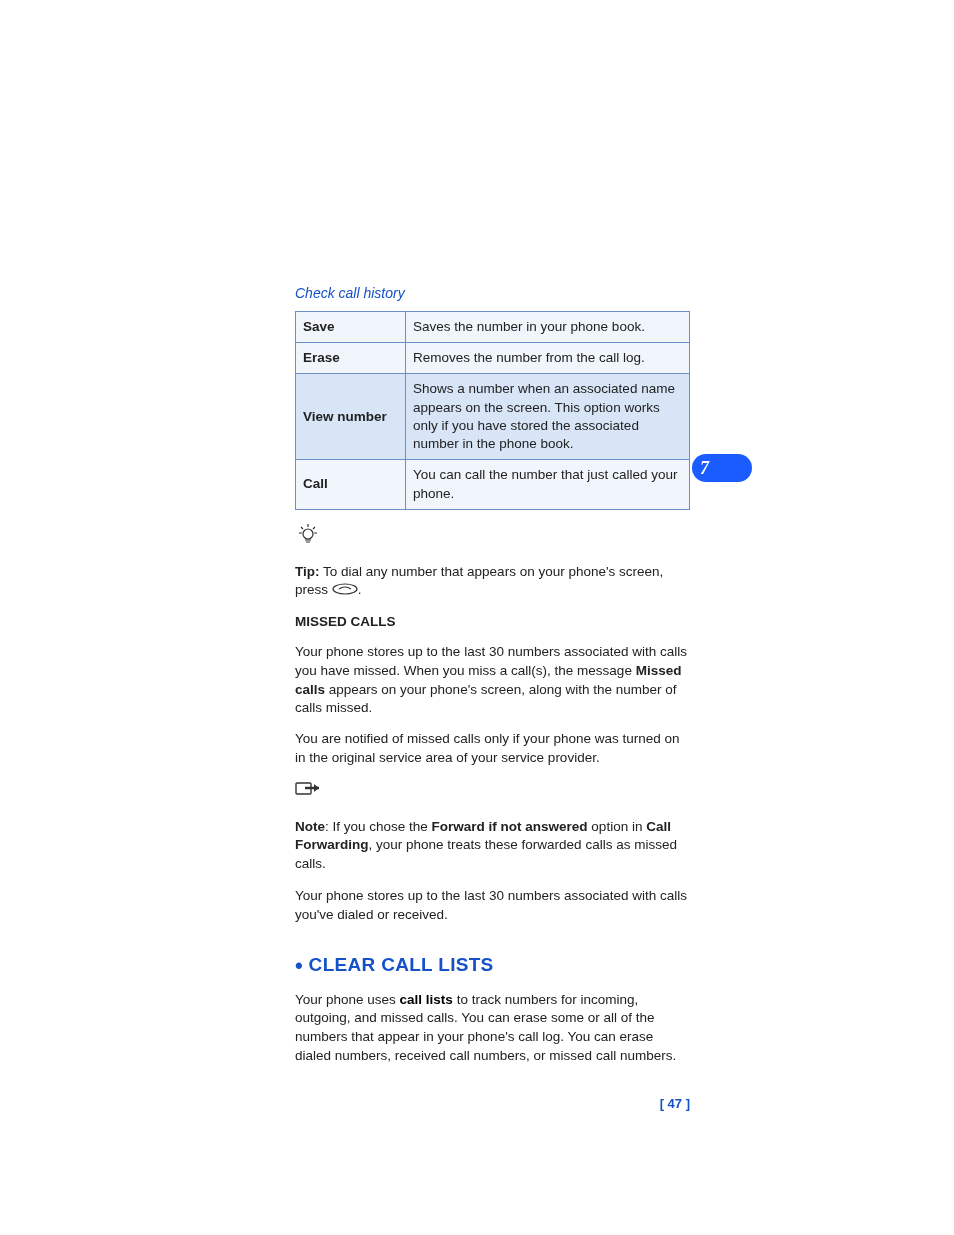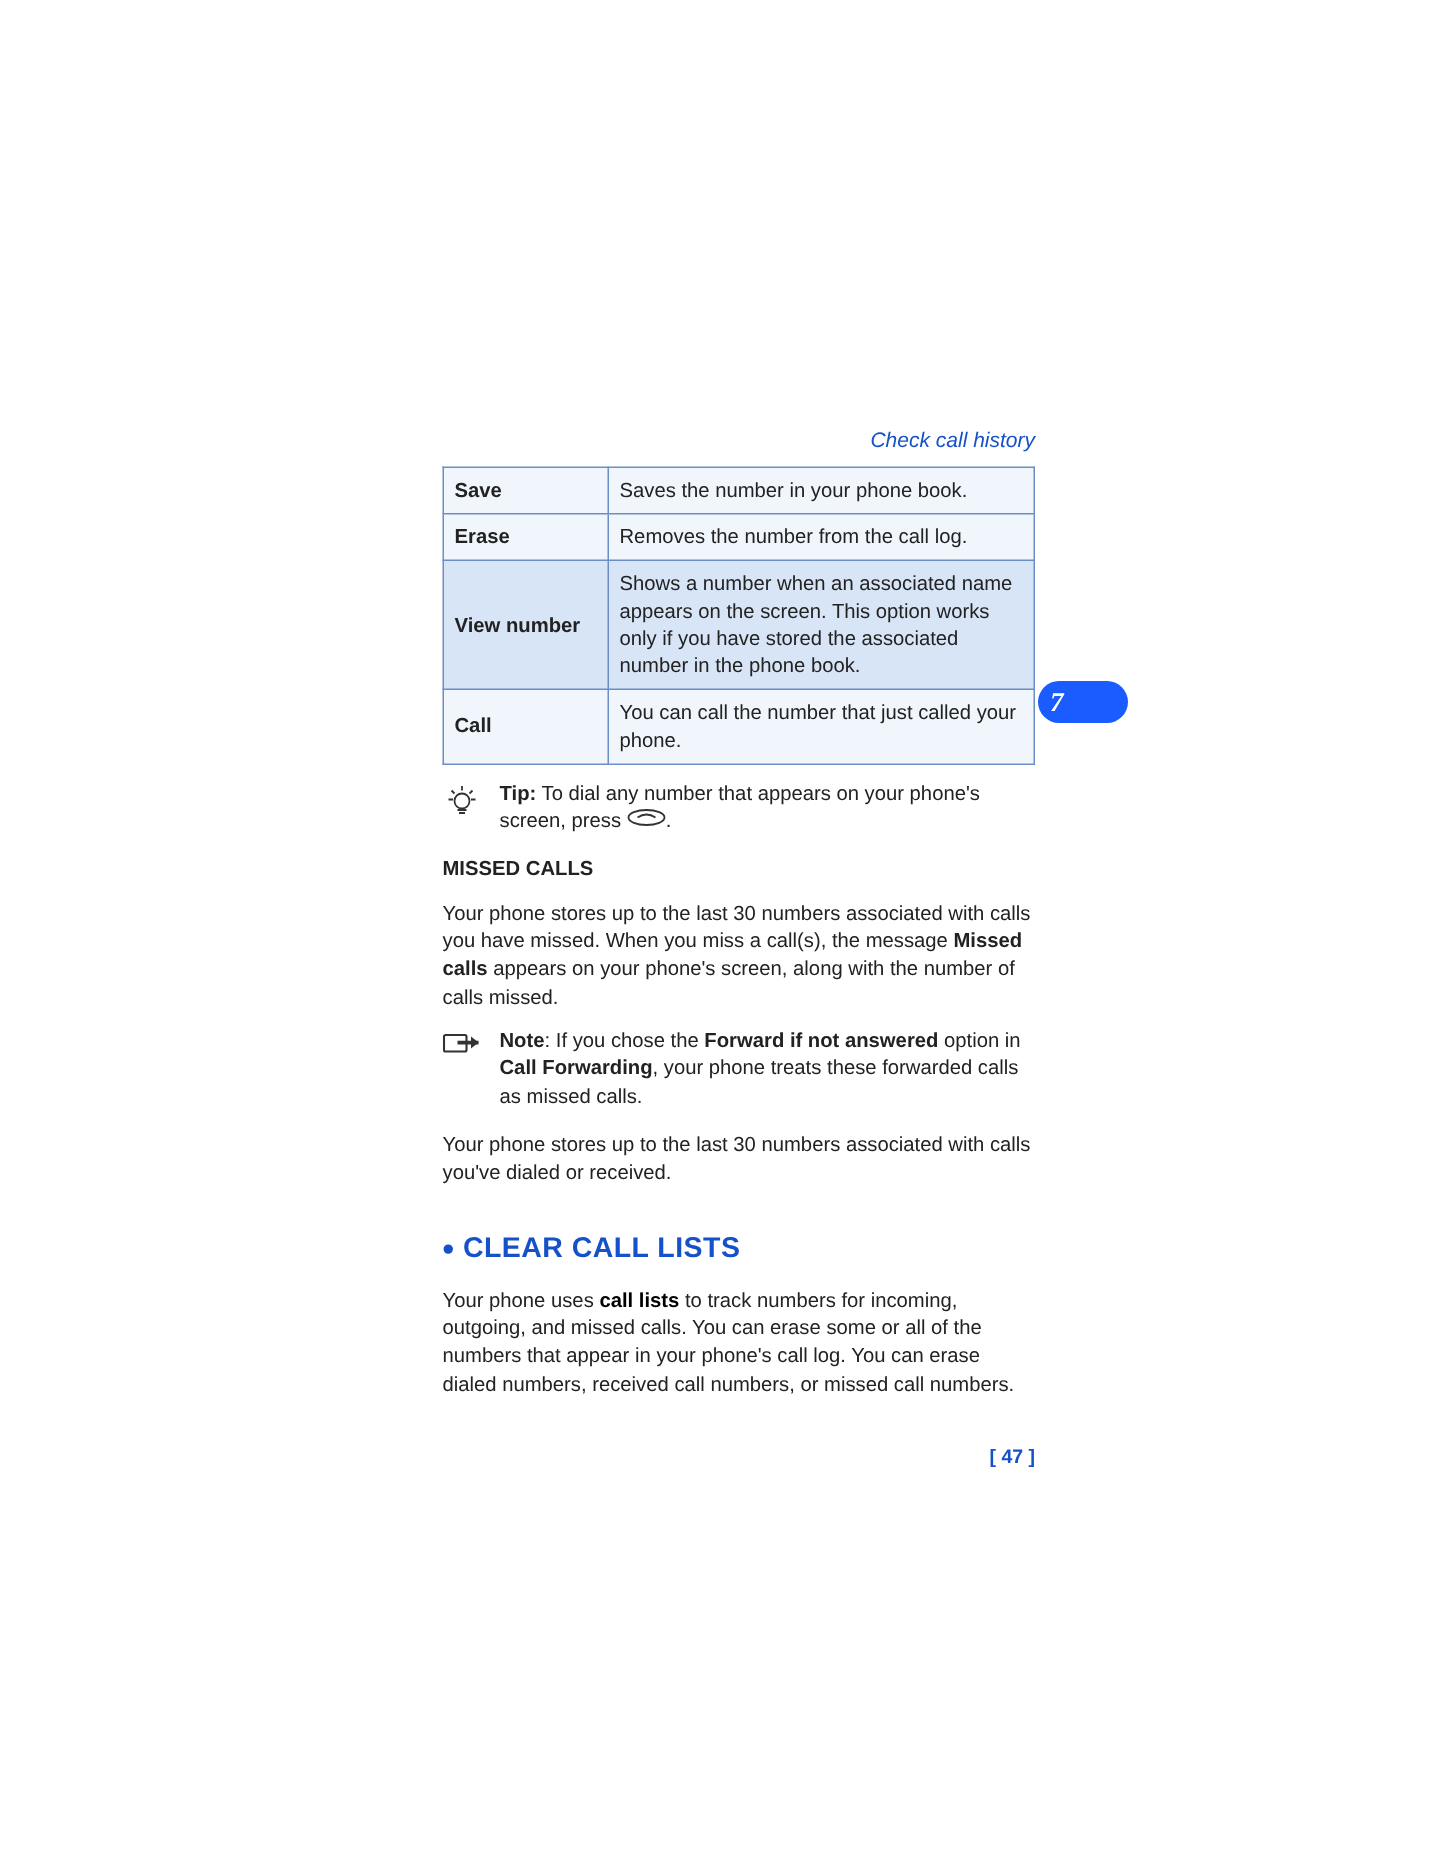--- a/index.html
+++ b/index.html
@@ -15,21 +15,20 @@
   .page {
     position: absolute;
     left: 295px;
     top: 285px;
     width: 395px;
   }
   .header-link {
     color: #1552c9;
     font-style: italic;
     font-size: 14px;
-    text-align: right;
     margin-bottom: 10px;
   }
   table.options {
     border-collapse: collapse;
     width: 100%;
     font-size: 13.5px;
   }
   table.options td {
     border: 1px solid #6a8ec5;
     padding: 6px 7px;
@@ -42,20 +41,21 @@
   }
   tr.row-light td { background: #f1f6fc; }
   tr.row-dark  td { background: #d7e5f7; }
   .tip-block, .note-block {
     display: flex;
     align-items: flex-start;
     gap: 10px;
     font-size: 13.5px;
     margin-top: 10px;
     line-height: 1.35;
+    flex-direction: column;
   }
   .tip-icon, .note-icon {
     flex: 0 0 28px;
     margin-top: 2px;
   }
   .subhead {
     font-weight: 700;
     font-size: 13.5px;
     margin-top: 14px;
   }
@@ -158,20 +158,21 @@
             <ellipse cx="13" cy="6" rx="12" ry="5" fill="none" stroke="#333" stroke-width="1.2"></ellipse>
             <path d="M7 6 Q13 2 19 6" fill="none" stroke="#333" stroke-width="1.2"></path>
           </svg></span><span>.</span>
     </div>
   </div>
 
   <div class="subhead">MISSED CALLS</div>
   <div class="body-text">
     <span>Your phone stores up to the last 30 numbers associated with calls you have missed. When you miss a call(s), the message </span><b>Missed calls</b><span> appears on your phone's screen, along with the number of calls missed.</span>
   </div>
+  <div class="body-text" style="margin-top:12px">You are notified of missed calls only if your phone was turned on in the original service area of your service provider.</div>
 
   <div class="note-block">
     <span class="note-icon">
       <svg width="26" height="20" viewBox="0 0 26 20">
         <rect x="1" y="3" width="15" height="11" rx="1" fill="none" stroke="#333" stroke-width="1.4"></rect>
         <path d="M10 8 h14" stroke="#333" stroke-width="2.5"></path>
         <path d="M24 8 l-5 -4 v8 z" fill="#333"></path>
       </svg>
     </span>
     <div>

